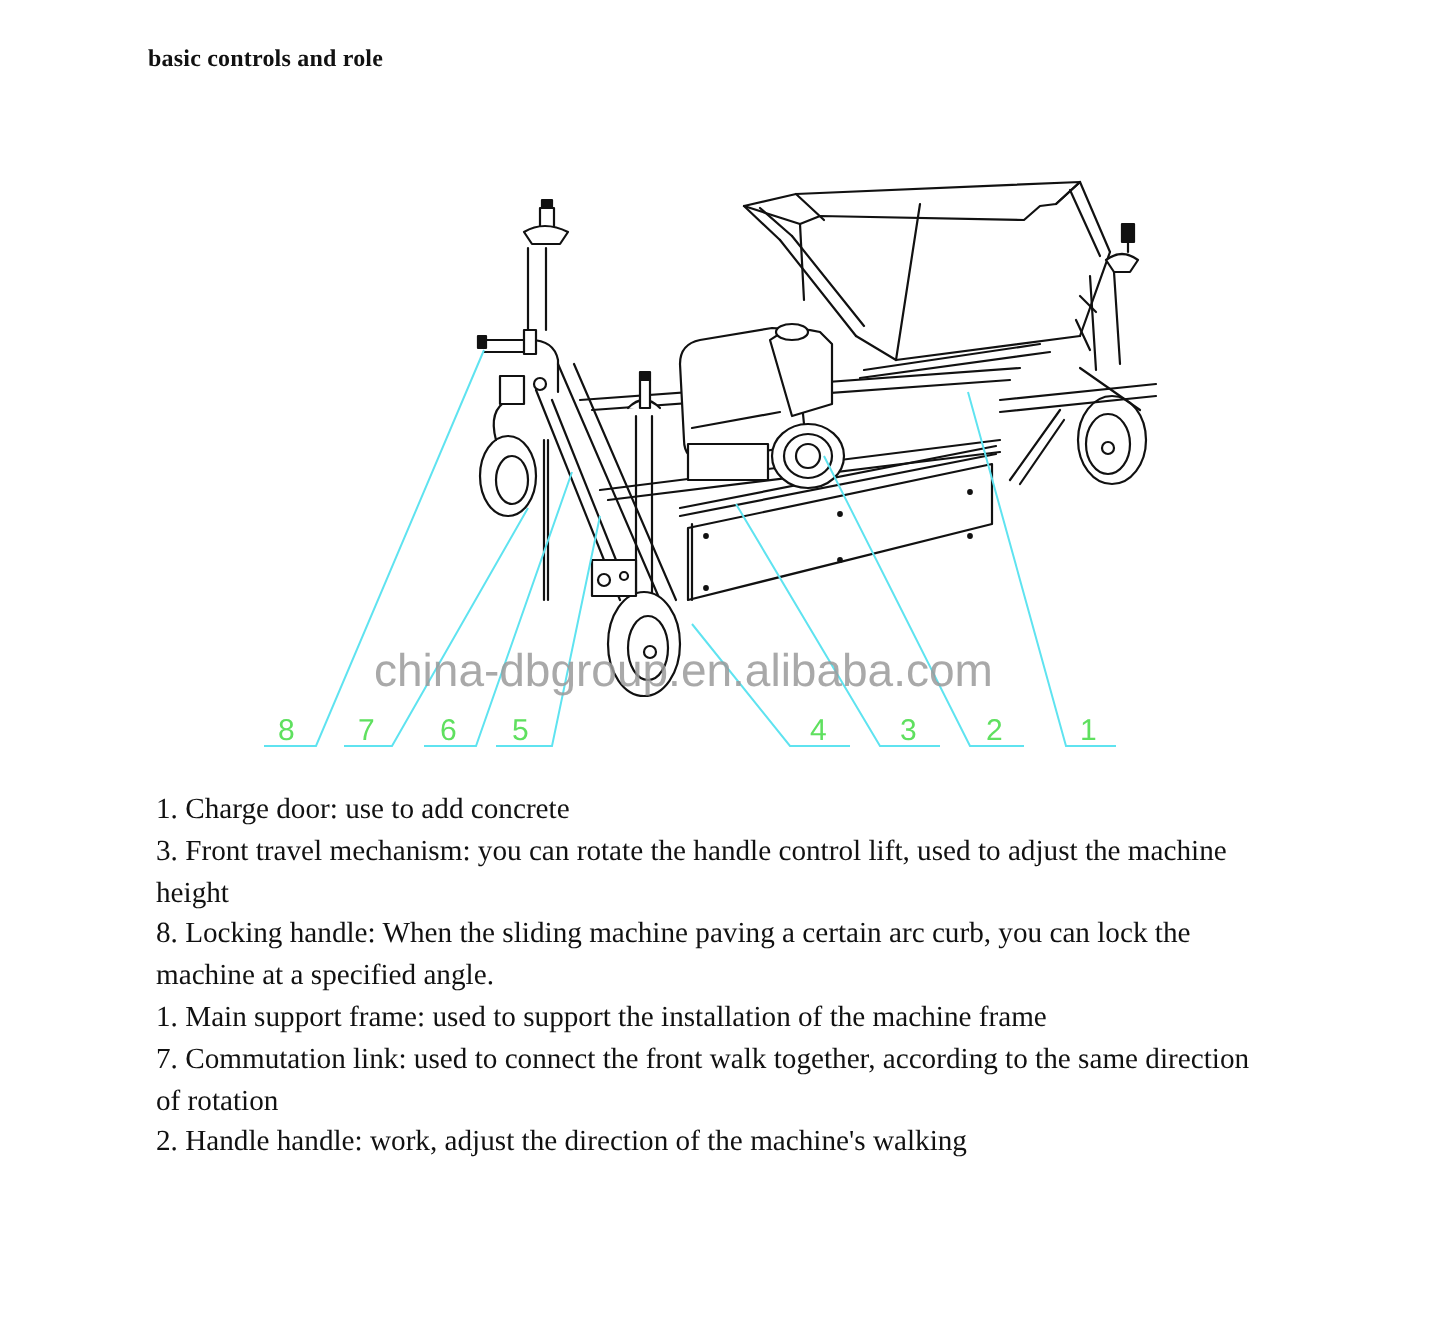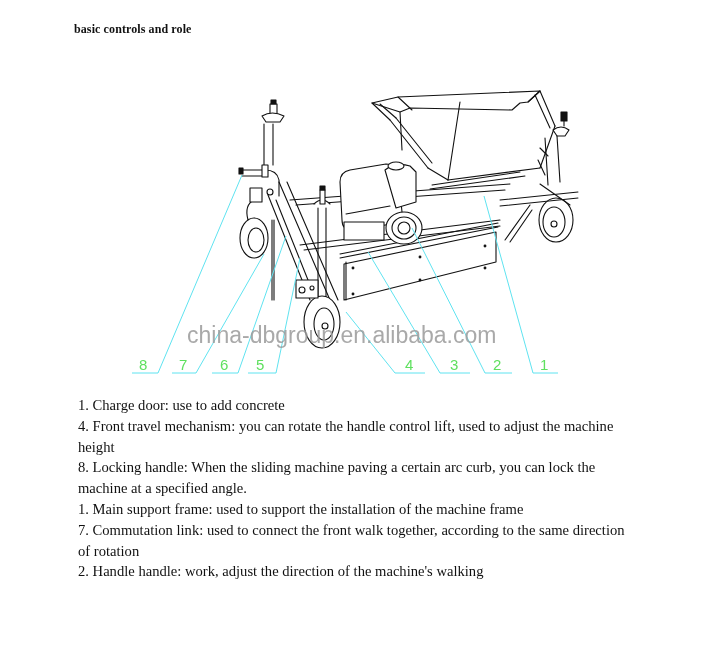--- a/index.html
+++ b/index.html
@@ -148,18 +148,18 @@
     <text x="256" y="370">5</text>
     <text x="405" y="370">4</text>
     <text x="450" y="370">3</text>
     <text x="493" y="370">2</text>
     <text x="540" y="370">1</text>
   </g>
 </svg>
 
 <ul class="list">
   <li>1. Charge door: use to add concrete</li>
-  <li>4. Front travel mechanism: you can rotate the handle control lift, used to adjust the machine height</li>
+  <li>3. Front travel mechanism: you can rotate the handle control lift, used to adjust the machine height</li>
   <li>8. Locking handle: When the sliding machine paving a certain arc curb, you can lock the machine at a specified angle.</li>
   <li>1. Main support frame: used to support the installation of the machine frame</li>
   <li>7. Commutation link: used to connect the front walk together, according to the same direction of rotation</li>
   <li>2. Handle handle: work, adjust the direction of the machine's walking</li>
 </ul>
 
 </body></html>

